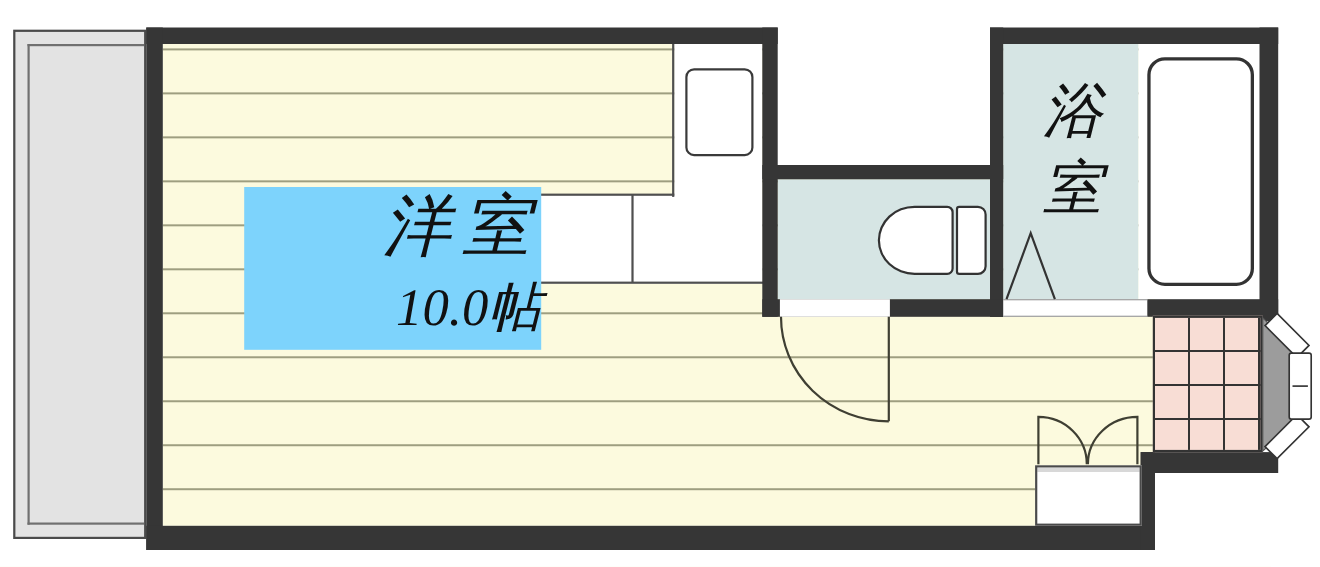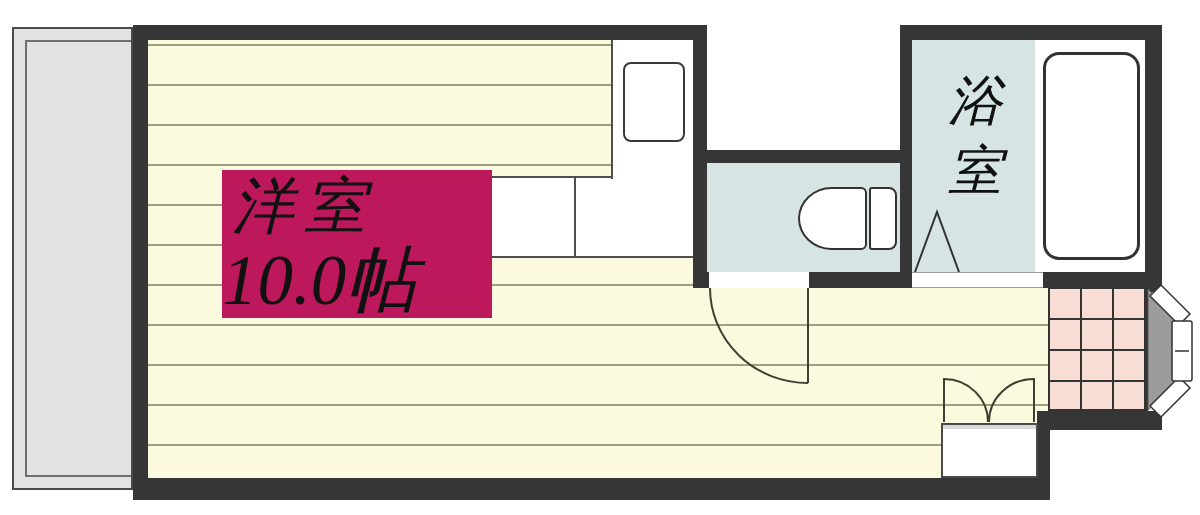--- a/index.html
+++ b/index.html
@@ -62,24 +62,24 @@
   .toilet-bowl{left:798px;top:187px;width:69px;height:63px;background:#fff;border:2px solid #333;
                border-radius:34px 6px 6px 34px / 32px 6px 6px 32px;}
   .toilet-tank{left:869px;top:187px;width:28px;height:63px;background:#fff;border:2px solid #333;
                border-radius:3px 8px 8px 3px;}
 
   .shoe-cab{left:941px;top:423px;width:97px;height:55px;background:#fff;border:2px solid #4a4a4a;
             box-shadow:inset 0 4px 0 #d8d8d8;}
 
   .overlay{left:0;top:0;width:1200px;height:515px;pointer-events:none;}
 
-  .main-label{left:222px;top:170px;width:270px;background:#be185d;text-align:left;
+  .main-label{left:222px;top:170px;width:270px;background:#7dd3fc;text-align:right;
               font-style:italic;color:#111;}
   .main-label .rname{font-size:62px;line-height:72px;letter-spacing:10px;text-indent:10px;}
-  .main-label .rsize{font-size:71px;line-height:76px;}
+  .main-label .rsize{font-size:48px;line-height:76px;}
   .bath-label{left:930px;top:66px;width:90px;text-align:center;font-style:italic;color:#111;}
   .bath-label .bchar{font-size:54px;line-height:70px;}
 </style>
 </head>
 <body>
 
 <div class="canvas">
 
   <div class="abs balcony">
     <div class="abs balcony-inner"></div>

